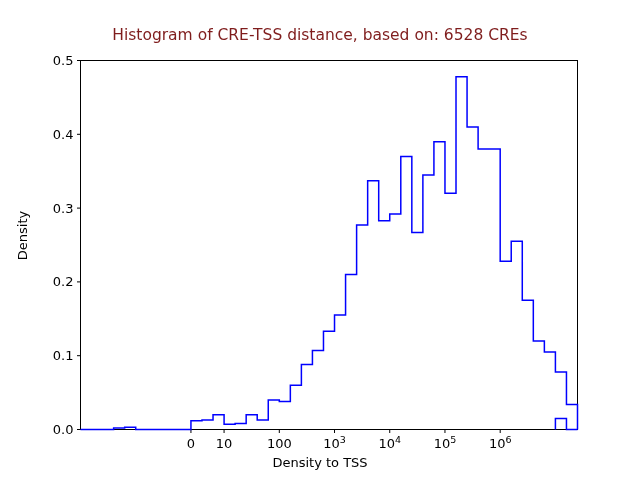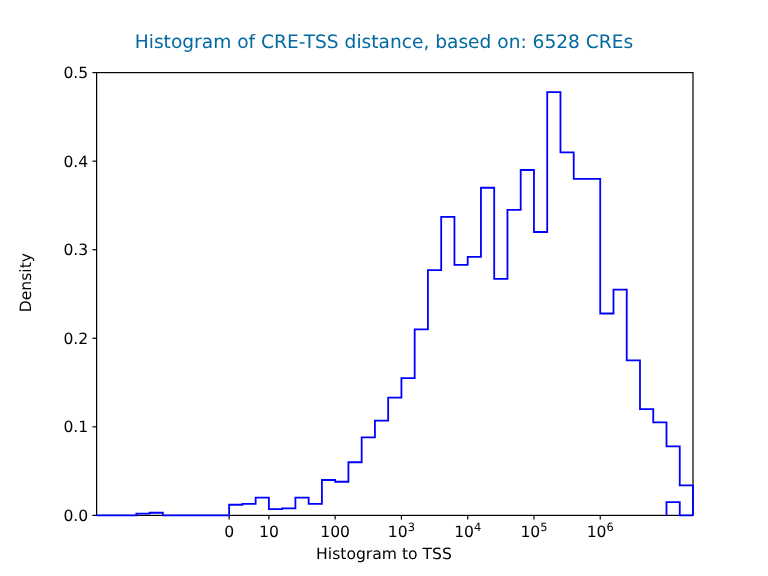--- a/index.html
+++ b/index.html
@@ -19,21 +19,21 @@
     height: 480px;
     background: #ffffff;
   }
   #chart-title {
     position: absolute;
     left: 0;
     top: 26px;
     width: 640px;
     text-align: center;
     font-size: 15.5px;
-    color: #0369a1;
+    color: #7f1d1d;
     letter-spacing: 0px;
   }
   #plot-svg {
     position: absolute;
     left: 0;
     top: 0;
   }
   .axis-label {
     position: absolute;
     font-size: 13px;
@@ -98,16 +98,16 @@
         <line x1="389.74444444444447" x2="389.74444444444447" y1="429.5" y2="433" stroke="#000000" stroke-width="1"></line>
         <text class="tick-text" x="389.74444444444447" y="447.5" text-anchor="middle">10<tspan class="tick-sup" dy="-5">4</tspan></text>
         <line x1="444.96666666666664" x2="444.96666666666664" y1="429.5" y2="433" stroke="#000000" stroke-width="1"></line>
         <text class="tick-text" x="444.96666666666664" y="447.5" text-anchor="middle">10<tspan class="tick-sup" dy="-5">5</tspan></text>
         <line x1="500.18888888888887" x2="500.18888888888887" y1="429.5" y2="433" stroke="#000000" stroke-width="1"></line>
         <text class="tick-text" x="500.18888888888887" y="447.5" text-anchor="middle">10<tspan class="tick-sup" dy="-5">6</tspan></text>
       </g>
     <path id="hist-path" fill="none" stroke="#0000ff" stroke-width="1.5" stroke-linejoin="miter" stroke-linecap="butt" d="M 80.50 429.50 L 80.50 429.50 L 91.54 429.50 L 91.54 429.50 L 102.59 429.50 L 102.59 429.50 L 113.63 429.50 L 113.63 428.02 L 124.68 428.02 L 124.68 427.29 L 135.72 427.29 L 135.72 429.50 L 146.77 429.50 L 146.77 429.50 L 157.81 429.50 L 157.81 429.50 L 168.86 429.50 L 168.86 429.50 L 179.90 429.50 L 179.90 429.50 L 190.94 429.50 L 190.94 420.64 L 201.99 420.64 L 201.99 419.91 L 213.03 419.91 L 213.03 414.74 L 224.08 414.74 L 224.08 424.33 L 235.12 424.33 L 235.12 423.60 L 246.17 423.60 L 246.17 414.74 L 257.21 414.74 L 257.21 419.91 L 268.26 419.91 L 268.26 399.98 L 279.30 399.98 L 279.30 401.46 L 290.34 401.46 L 290.34 385.22 L 301.39 385.22 L 301.39 364.56 L 312.43 364.56 L 312.43 350.53 L 323.48 350.53 L 323.48 331.35 L 334.52 331.35 L 334.52 315.11 L 345.57 315.11 L 345.57 274.52 L 356.61 274.52 L 356.61 225.07 L 367.66 225.07 L 367.66 180.79 L 378.70 180.79 L 378.70 220.65 L 389.74 220.65 L 389.74 214.00 L 400.79 214.00 L 400.79 156.44 L 411.83 156.44 L 411.83 232.45 L 422.88 232.45 L 422.88 174.89 L 433.92 174.89 L 433.92 141.68 L 444.97 141.68 L 444.97 193.34 L 456.01 193.34 L 456.01 76.74 L 467.06 76.74 L 467.06 126.92 L 478.10 126.92 L 478.10 149.06 L 489.14 149.06 L 489.14 149.06 L 500.19 149.06 L 500.19 261.24 L 511.23 261.24 L 511.23 241.31 L 522.28 241.31 L 522.28 300.35 L 533.32 300.35 L 533.32 340.94 L 544.37 340.94 L 544.37 352.01 L 555.41 352.01 L 555.41 371.94 L 566.46 371.94 L 566.46 404.41 L 577.50 404.41 L 577.50 429.50 M 555.41 429.50 L 555.41 418.43 L 566.46 418.43 L 566.46 429.50 L 577.50 429.50"></path>
   </svg>
 
-  <div class="axis-label" id="xlabel">Histogram to TSS</div>
+  <div class="axis-label" id="xlabel">Density to TSS</div>
   <div class="axis-label" id="ylabel">Density</div>
 
 </div>
 
 </body></html>

